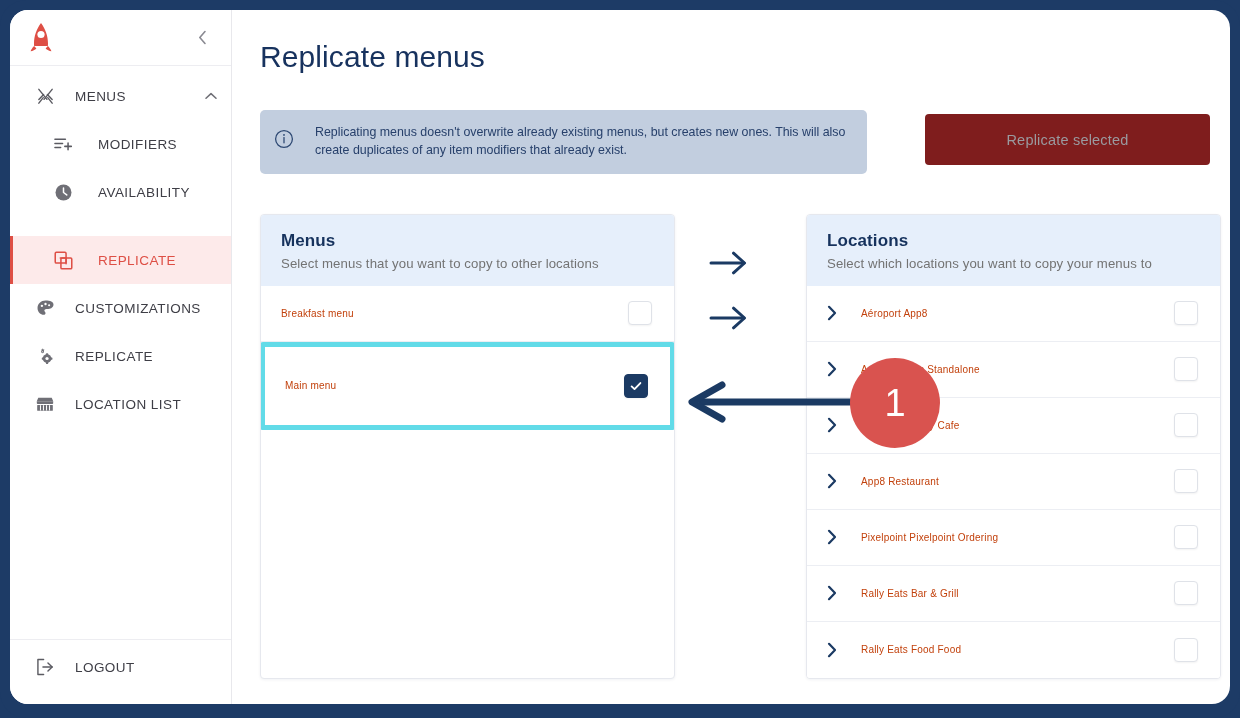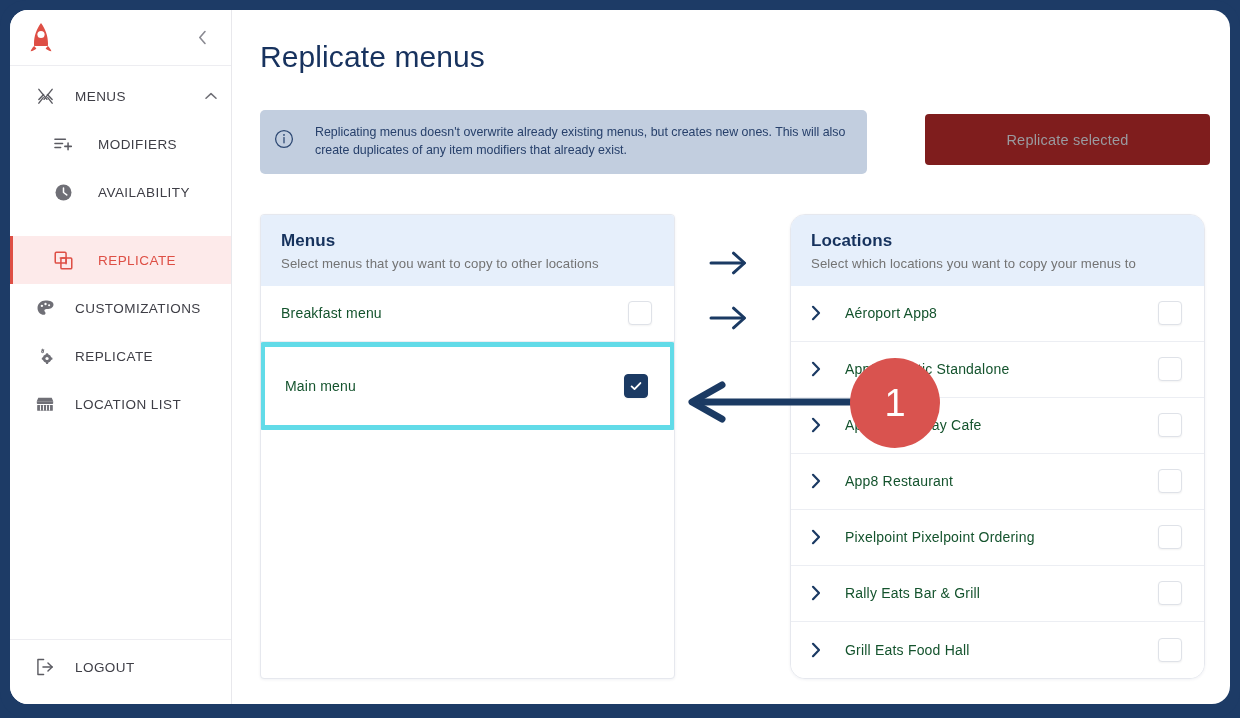--- a/index.html
+++ b/index.html
@@ -167,21 +167,21 @@
     position: relative;
   }
   .panel {
     background: #ffffff;
     border: 1px solid #e6e8ee;
     border-radius: 4px;
     box-shadow: 0 1px 3px rgba(20,40,80,.06);
     overflow: hidden;
   }
   .panel-menus { flex: 0 0 415px; }
-  .panel-locations { flex: 0 0 415px; margin-left: 0; border-radius: 15px; }
+  .panel-locations { flex: 0 0 415px; margin-left: 16px; }
 
   .panel-head {
     background: #e6effb;
     padding: 16px 20px 15px 20px;
   }
   .panel-head h3 {
     font-size: 17px;
     font-weight: 600;
     color: #16325d;
     margin-bottom: 5px;
@@ -197,22 +197,22 @@
     display: flex;
     align-items: center;
     height: 56px;
     padding: 0 22px 0 20px;
     border-bottom: 1px solid #eceef3;
     cursor: pointer;
     background: #fff;
   }
   .row:last-child { border-bottom: none; }
   .row .row-label {
-    font-size: 14px;
-    color: #14532d;
+    font-size: 10px;
+    color: #c2410c;
     letter-spacing: .2px;
   }
   .row .chev {
     flex: 0 0 16px;
     margin-right: 18px;
     color: #1b3a63;
     display: flex;
     align-items: center;
   }
   .cbox {
@@ -561,21 +561,21 @@
           <span class="row-label">Rally Eats Bar &amp; Grill</span>
           <span class="cbox"></span>
         </div>
 
         <div class="row">
           <span class="chev">
             <svg width="10" height="16" viewBox="0 0 10 16" fill="none" stroke="#1b3a63" stroke-width="2.2" stroke-linecap="round" stroke-linejoin="round">
                   <path d="M2 1.8 8 8l-6 6.2"></path>
                 </svg>
           </span>
-          <span class="row-label">Grill Eats Food Hall</span>
+          <span class="row-label">Rally Eats Food Food</span>
           <span class="cbox"></span>
         </div>
 
       </div>
     </div>
 
   </section>
 
   <div class="anno-arrow">
     <svg width="170" height="42" viewBox="0 0 170 42" fill="none">

